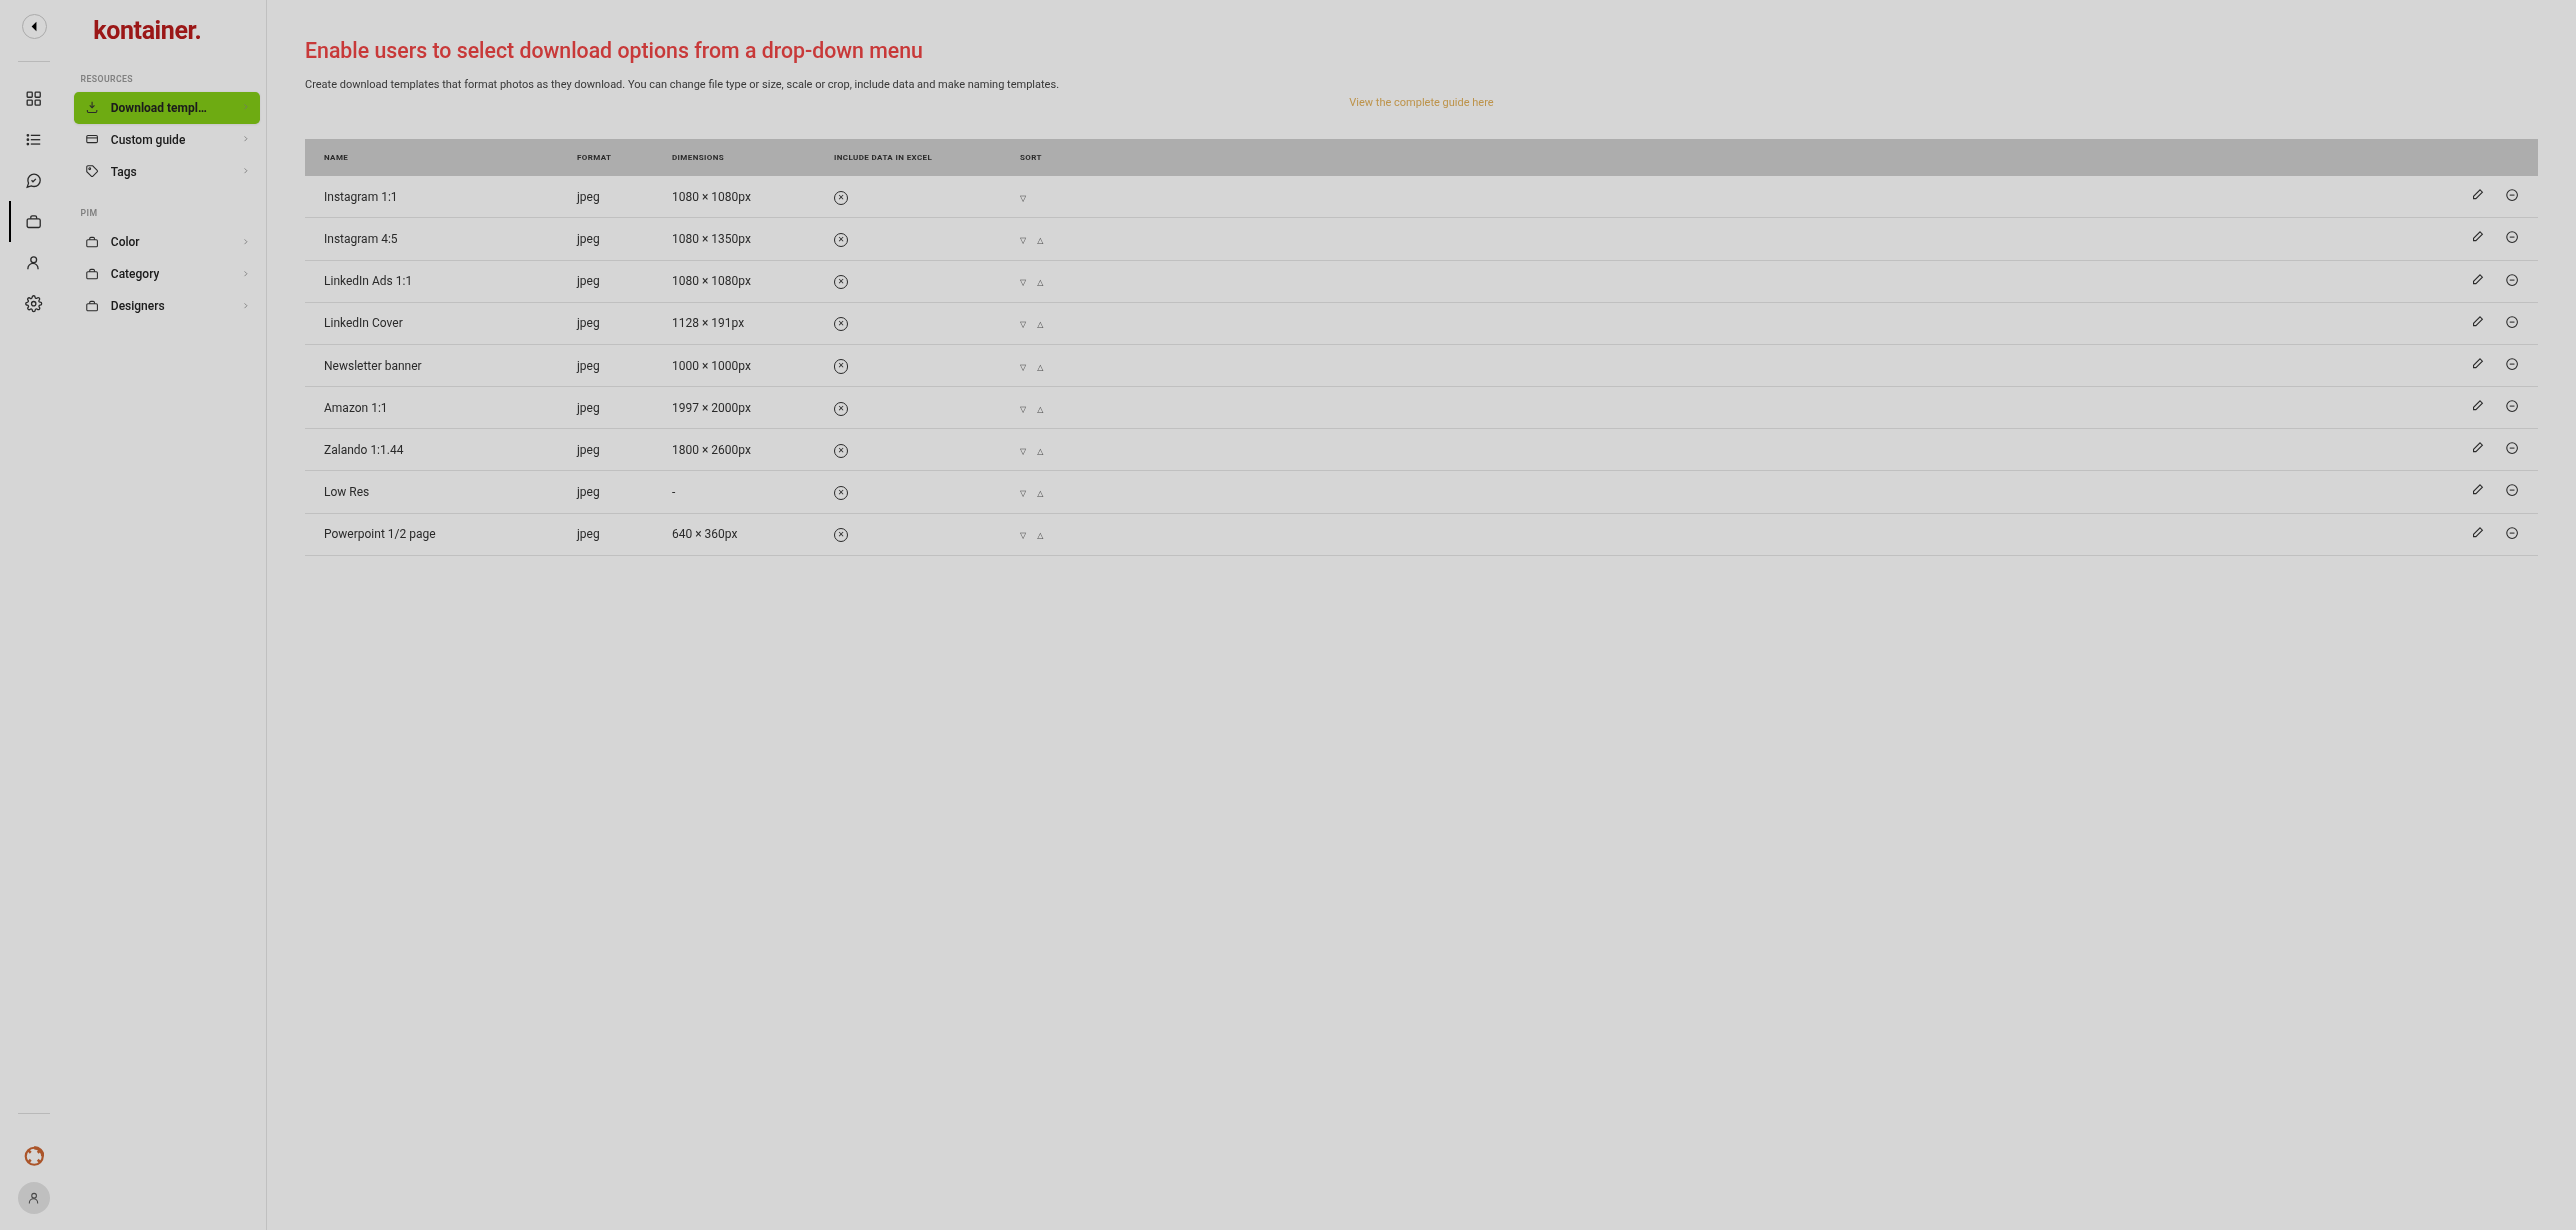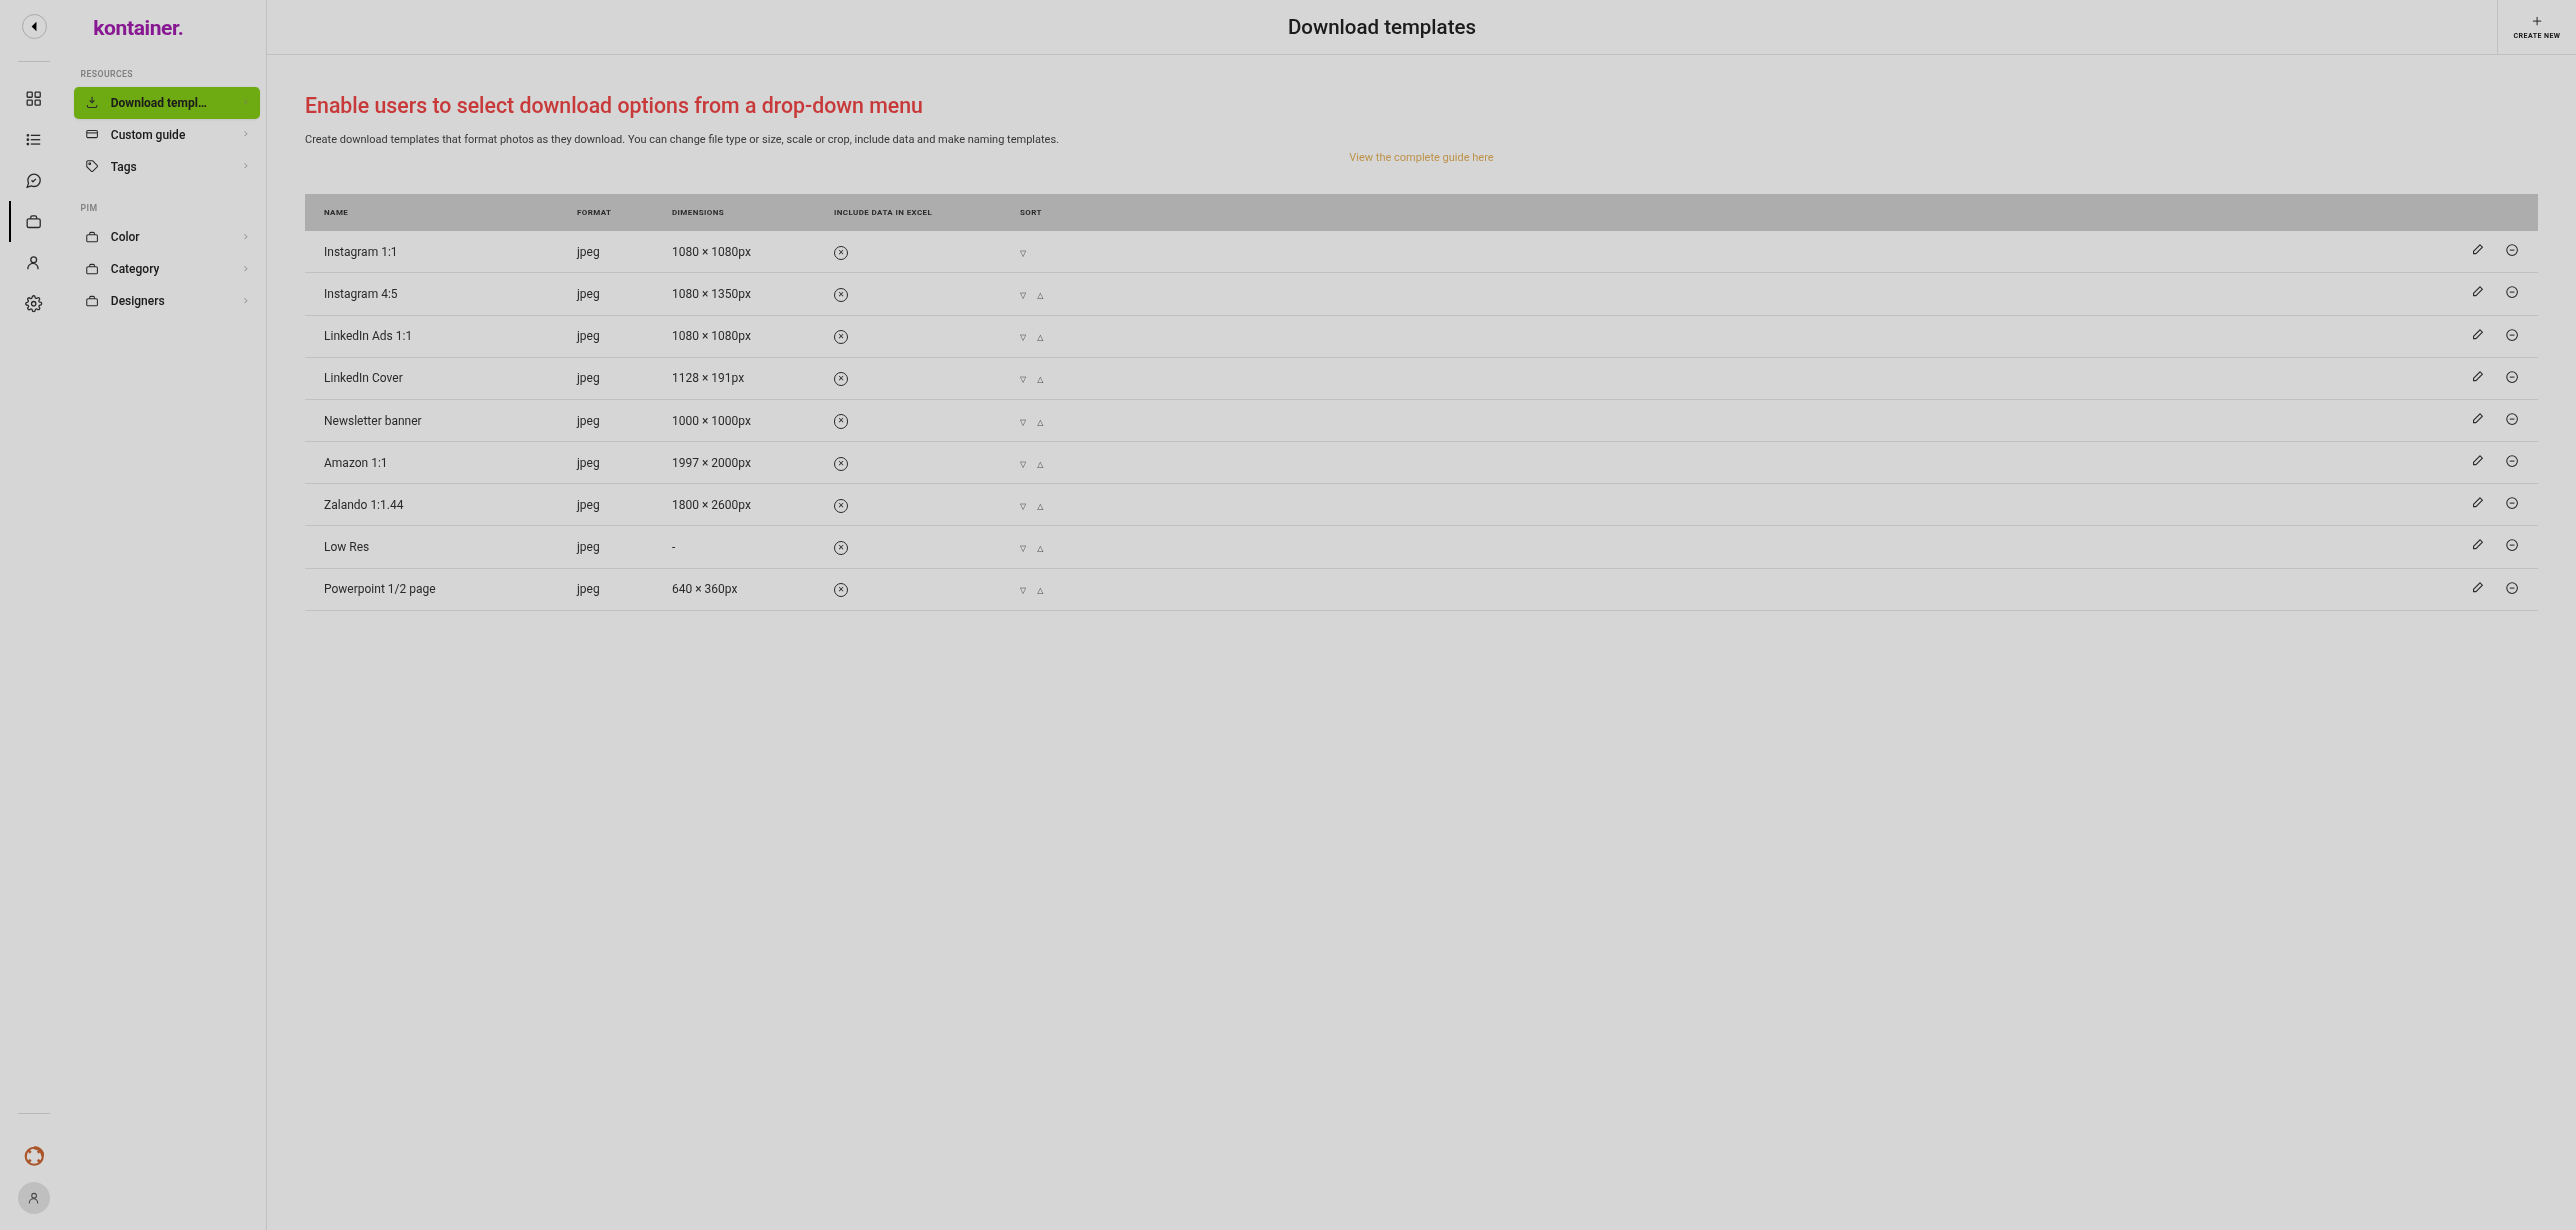--- a/index.html
+++ b/index.html
@@ -14,21 +14,21 @@
   .rail-icon { width: 51px; height: 41px; display: flex; align-items: center; justify-content: center; cursor: pointer; color: #333; position: relative; }
   .rail-icon svg { width: 17.4px; height: 17.4px; stroke: #333; fill: none; stroke-width: 1.8; }
   .rail-icon.active::before { content: ""; position: absolute; left: 0; top: 0; bottom: 0; width: 2.4px; background: #000; }
   .rail-bottom { margin-top: auto; display: flex; flex-direction: column; align-items: center; padding-bottom: 16px; gap: 16px; }
   .help-btn { width:20.5px; height:20.5px; display:flex; align-items:center; justify-content:center; cursor:pointer; }
   .profile-avatar { width: 32px; height: 32px; border-radius: 50%; background: #e4e4e4; display: flex; align-items: center; justify-content: center; cursor: pointer; }
   .profile-avatar svg { width: 14.2px; height: 14.2px; stroke: #555; fill: none; stroke-width: 1.8; }
 
   
   .sidebar { width: 199px; min-width: 199px; background: #fff; border-right: 0.8px solid #e5e5e5; display: flex; flex-direction: column; padding: 16px 6.3px 16px 6.3px; }
-  .logo { font-size: 21px; font-weight: 700; letter-spacing: -0.4px; padding: 0 19px 20.5px 19px; color: #a21caf; }
+  .logo { font-size: 25px; font-weight: 700; letter-spacing: -0.4px; padding: 0 19px 20.5px 19px; color: #b91c1c; }
   .section-label { font-size: 8.7px; font-weight: 600; letter-spacing: 0.4px; color: #999; text-transform: uppercase; padding: 8px 6.3px 8px 6.3px; }
   .side-item { display: flex; align-items: center; gap: 11px; padding: 8px 9.5px; border-radius: 4.7px; cursor: pointer; font-size: 12px; font-weight: 500; color: #222; position: relative; }
   .side-item .icon-slot { width: 16px; height: 16px; display: flex; align-items: center; justify-content: center; }
   .side-item .icon-slot svg { width: 14.2px; height: 14.2px; stroke: #333; fill: none; stroke-width: 1.8; }
   .side-item.active { background: #84cc16; font-weight: 700; box-shadow: 0 0.8px 2.4px rgba(0,0,0,0.08); }
   .side-item .chev { margin-left: auto; }
   .side-item .chev svg { width: 9.5px; height: 9.5px; stroke: #888; stroke-width: 2; fill: none; }
   .side-item .label-text { overflow: hidden; text-overflow: ellipsis; white-space: nowrap; max-width: 118px; }
 
   
@@ -217,30 +217,20 @@
           </svg>
       </span>
       <span class="label-text">Designers</span>
       <span class="chev"><svg viewBox="0 0 24 24">
             <polyline points="9 6 15 12 9 18"></polyline>
           </svg></span>
     </div>
   </div>
 
   <div class="main">
-    <div class="header-bar">
-      <div class="header-title">Download templates</div>
-      <div class="create-new">
-        <svg viewBox="0 0 24 24">
-            <line x1="12" y1="5" x2="12" y2="19"></line>
-            <line x1="5" y1="12" x2="19" y2="12"></line>
-          </svg>
-        <span class="create-new-label">CREATE NEW</span>
-      </div>
-    </div>
 
     <div class="content">
       <h1 class="page-heading">Enable users to select download options from a drop-down menu</h1>
       <p class="page-desc">
         <span>Create download templates that format photos as they download. You can change file type or size, scale or crop, include data and make naming templates.</span>
         <a href="#">View the complete guide here</a>
       </p>
 
       <table class="tbl">
         <thead>

